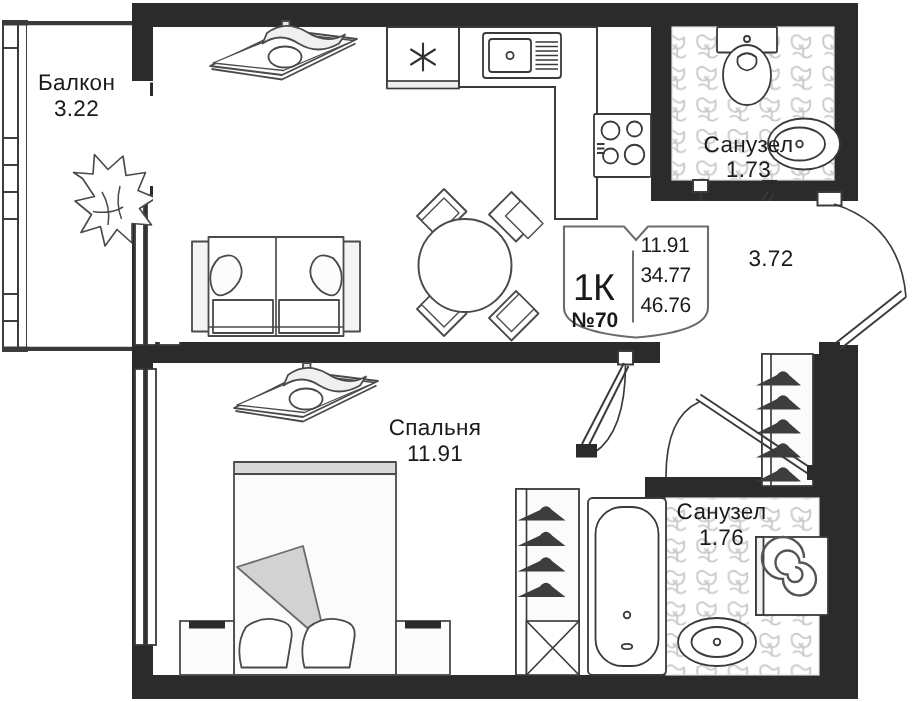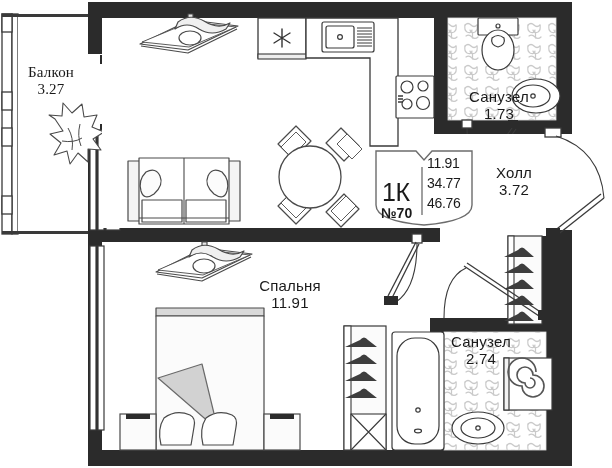--- a/index.html
+++ b/index.html
@@ -329,44 +329,43 @@
     </g>
   </g>
 
   <g fill="#ffffff" stroke="#3a3a3a" stroke-width="1.2">
     <rect x="90" y="246" width="6" height="184"></rect>
     <rect x="98" y="246" width="6" height="184"></rect>
   </g>
 
 </svg>
 
-<div class="lbl" style="left:8px;top:64px;width:86px;font-family:Liberation Serif, serif;">
+<div class="lbl" style="left:8px;top:48px;width:86px;">
   <div class="nm">Балкон</div>
-  <div class="ar">3.27</div>
+  <div class="ar">3.22</div>
 </div>
 
 
 <div class="lbl" style="left:444px;top:89px;width:110px;">
   <div class="nm">Санузел</div>
   <div class="ar">1.73</div>
 </div>
 
 <div class="lbl" style="left:470px;top:165px;width:88px;">
-  <div class="nm">Холл</div>
   <div class="ar">3.72</div>
 </div>
 
 <div class="lbl" style="left:236px;top:278px;width:108px;">
   <div class="nm">Спальня</div>
   <div class="ar">11.91</div>
 </div>
 
 <div class="lbl" style="left:426px;top:334px;width:110px;">
   <div class="nm">Санузел</div>
-  <div class="ar">2.74</div>
+  <div class="ar">1.76</div>
 </div>
 
 <svg width="104" height="82" viewBox="0 0 104 82" style="position:absolute;left:372px;top:147px;">
   <path d="M4 4 L44 4 L52 13 L60 4 L100 4 L100 58 Q100 74 52 78 Q4 74 4 58 Z" fill="#ffffff" stroke="#6c6c6c" stroke-width="1.4"></path>
   <path d="M50 20 L50 68" stroke="#6c6c6c" stroke-width="1.3"></path>
 </svg>
 <div class="badge-txt bk" style="left:382px;top:178px;">1К</div>
 <div class="badge-txt bno" style="left:381px;top:205px;text-align:right;">№70</div>
 <div class="badge-txt bnum" style="left:427px;top:155px;">11.91</div>
 <div class="badge-txt bnum" style="left:427px;top:175px;">34.77</div>

